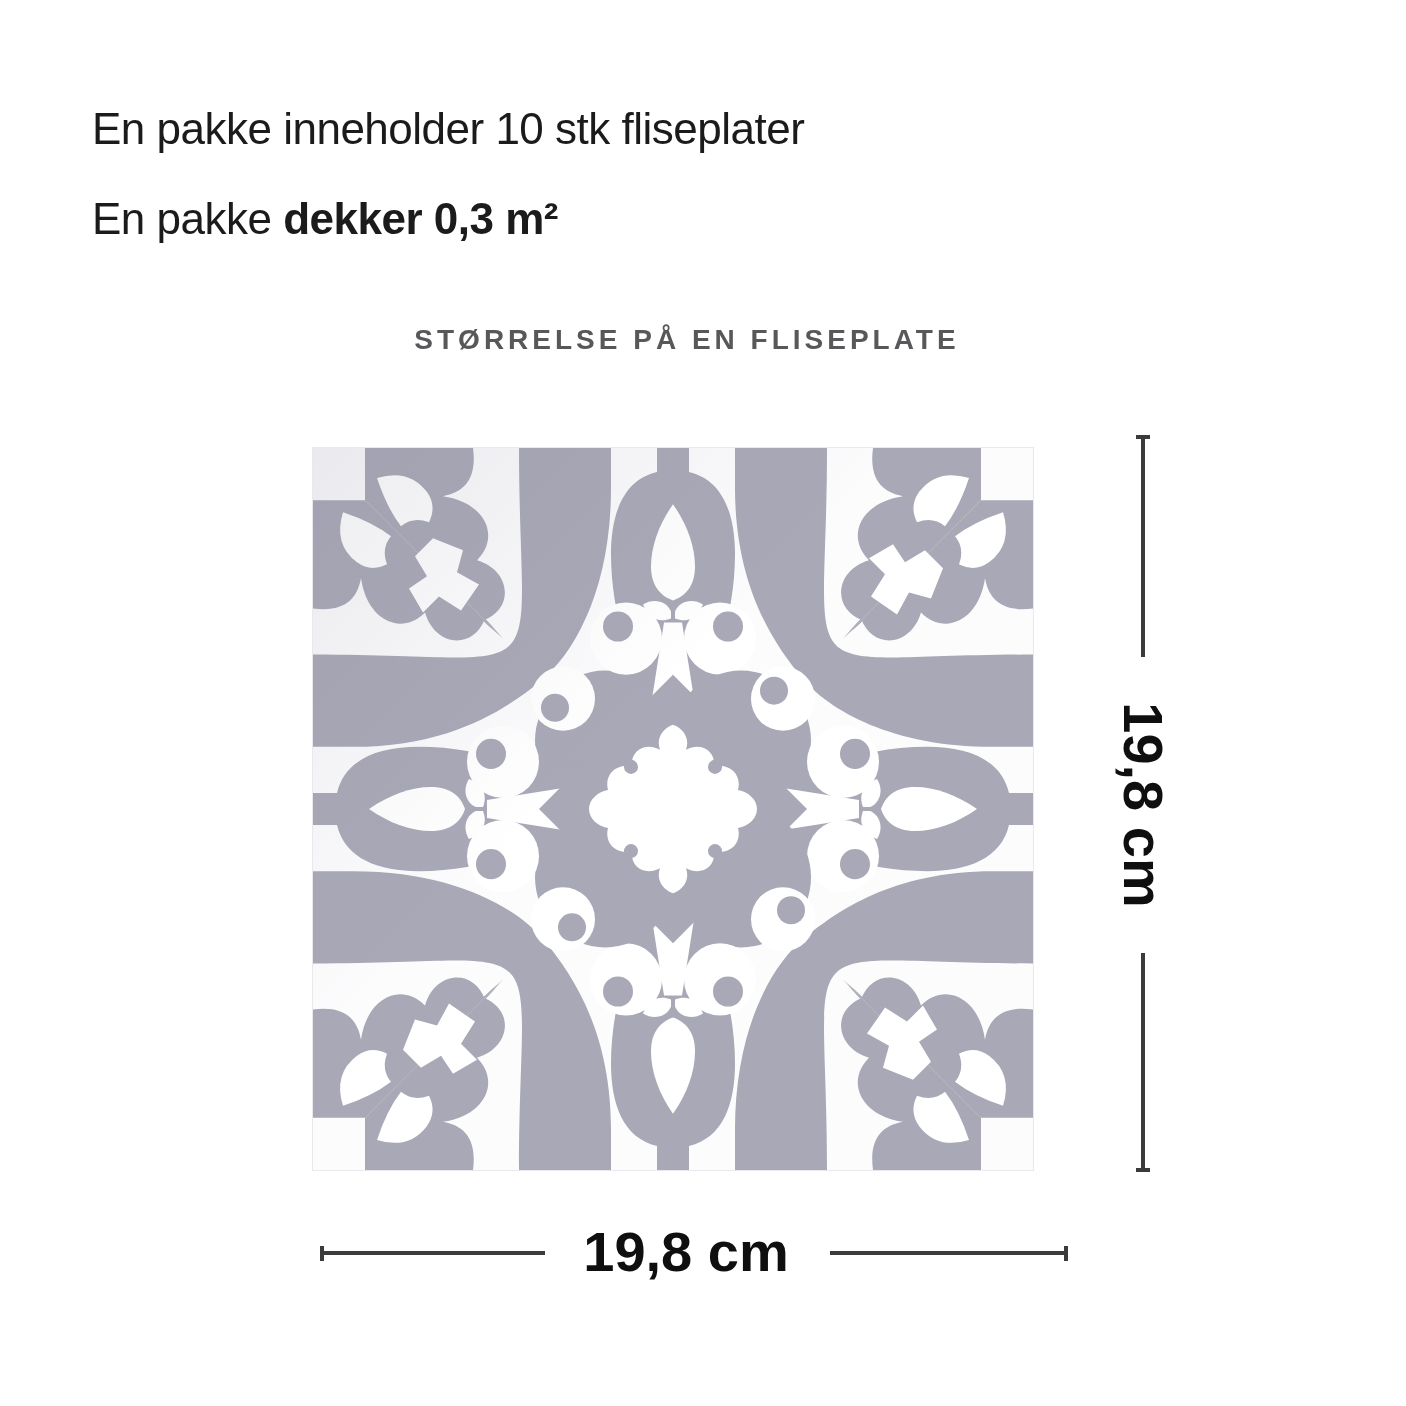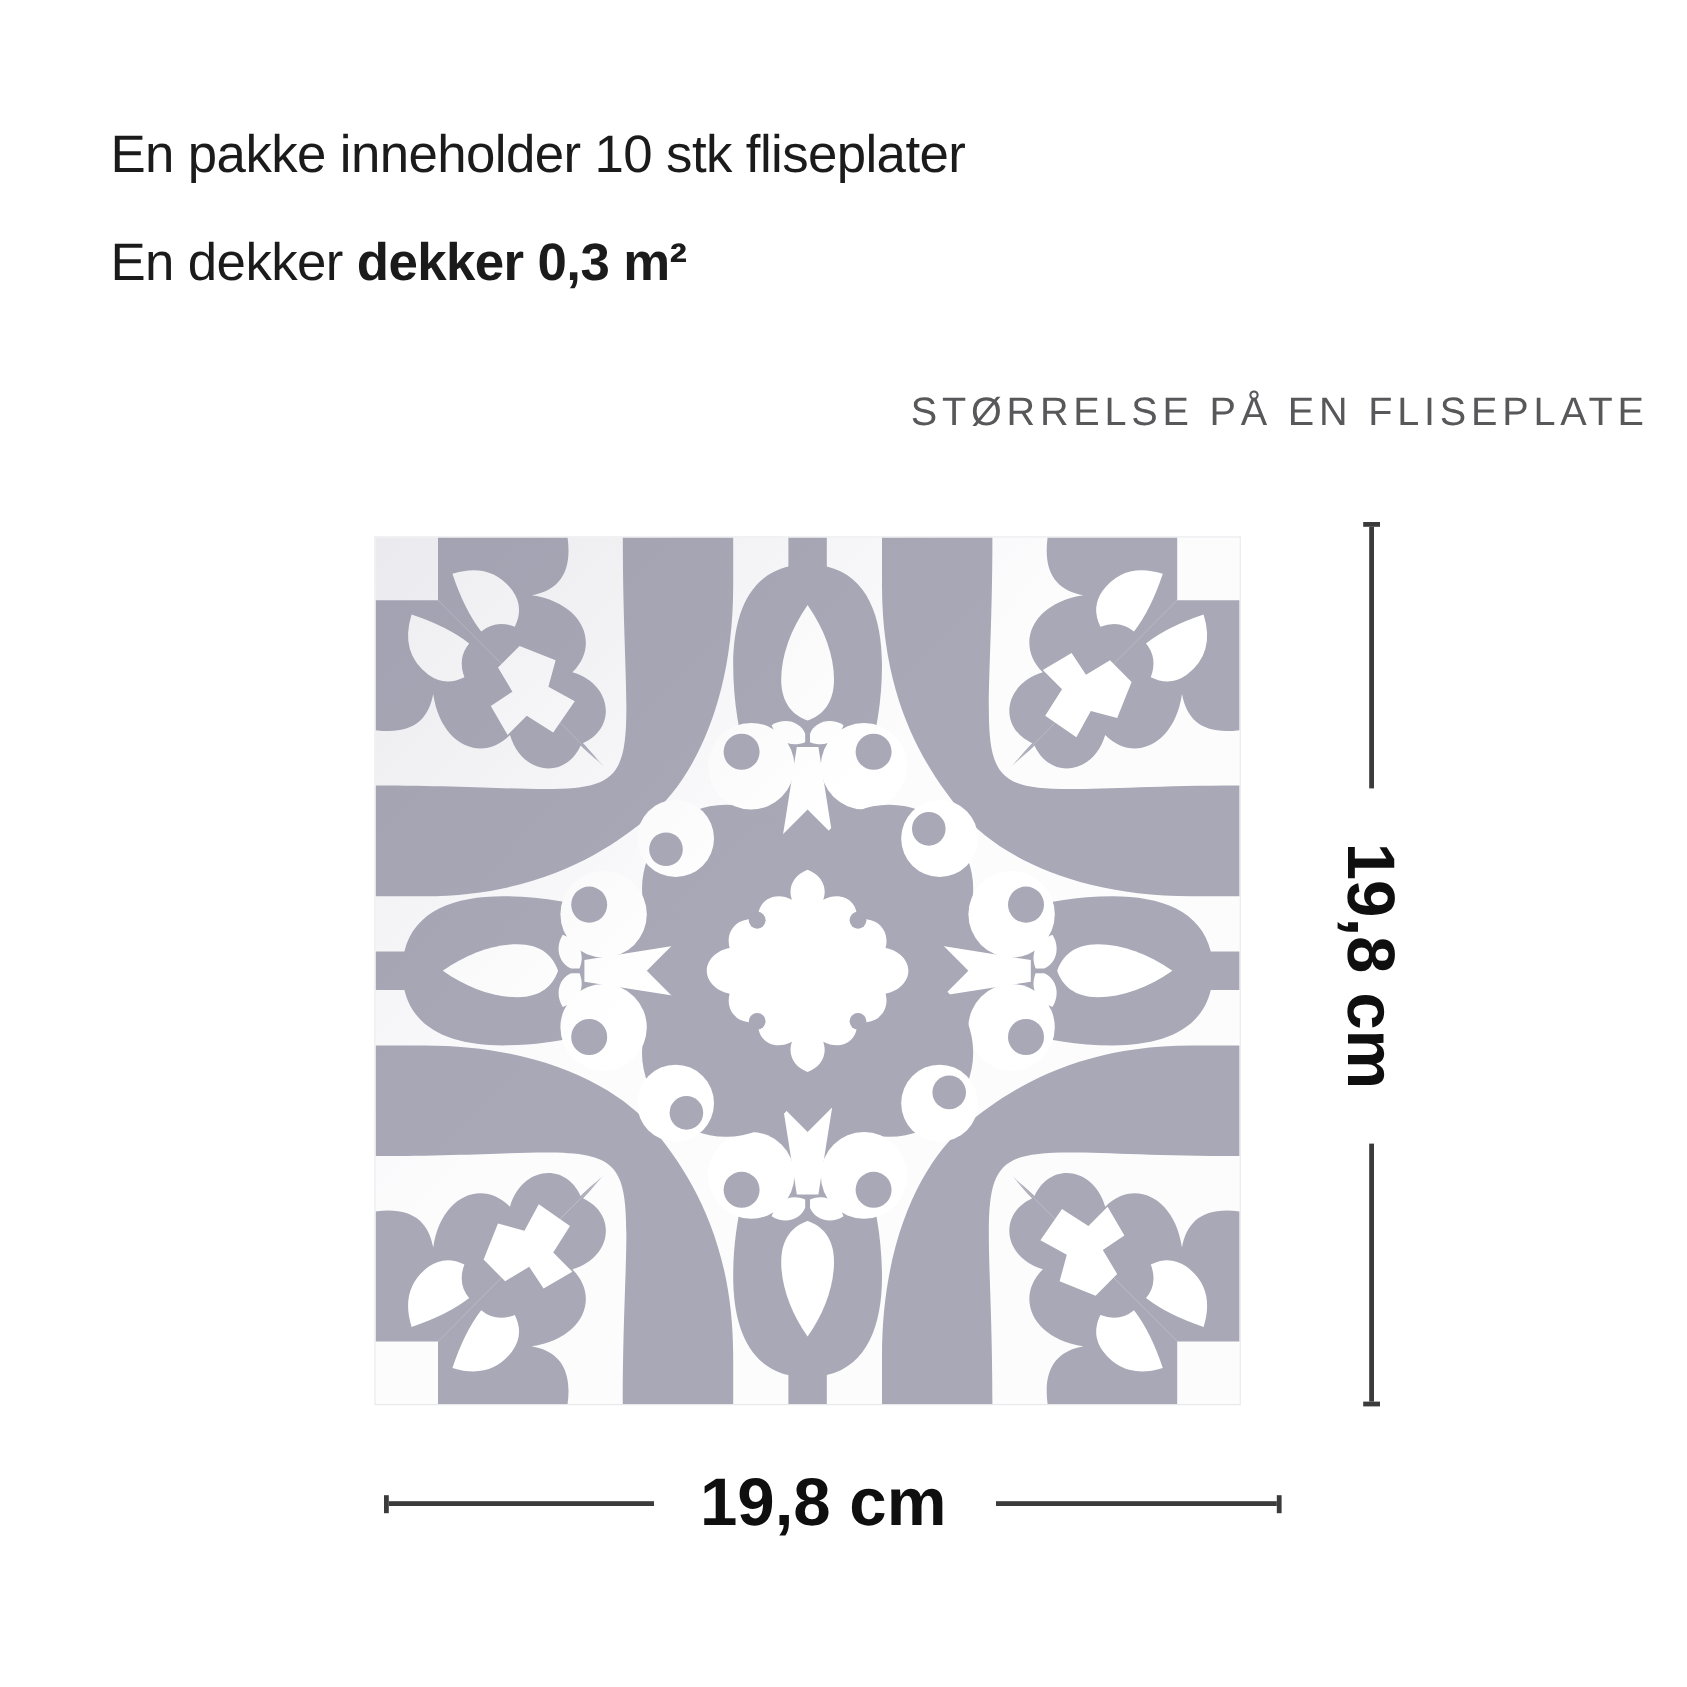--- a/index.html
+++ b/index.html
@@ -26,25 +26,25 @@
     position:absolute;left:92px;top:84px;
     font-size:44px;line-height:90px;
     color:var(--color-heading_text);
     letter-spacing:-0.5px;
     font-weight:400;
     white-space:nowrap;
   }
   .heading .bold{font-weight:700;}
   .caption{
     position:absolute;left:0;top:324px;width:1374px;
-    text-align:right;
-    font-size:33px;
+    text-align:center;
+    font-size:28px;
     letter-spacing:4px;
     color:var(--color-caption_text);
-    font-weight:400;
+    font-weight:700;
   }
   .tile{
     position:absolute;left:312px;top:447px;
     width:722px;height:724px;
     background:var(--color-surface);
     border:1px solid var(--color-tile_edge);
   }
   .tile svg{display:block;width:100%;height:100%;}
   .dim-line,.dim-tick{position:absolute;background:var(--color-dimension_line);}
   .dim-label{
@@ -62,21 +62,21 @@
     transform:translate(-50%,-50%);
   }
 </style>
 </head>
 <body>
 
 <div class="page">
 
   <div class="heading">
     <div><span>En pakke inneholder 10 stk fliseplater</span></div>
-    <div><span>En dekker </span><span class="bold">dekker 0,3 m²</span></div>
+    <div><span>En pakke </span><span class="bold">dekker 0,3 m²</span></div>
   </div>
 
   <div class="caption">STØRRELSE PÅ EN FLISEPLATE</div>
 
   <div class="tile">
     <svg viewBox="0 0 720 720" preserveAspectRatio="none">
       <defs>
         <path id="cornerHalf" d="M 52,0 L 160,0 C 164,30 152,44 130,48 C 172,54 188,88 164,112 C 198,122 202,160 170,172 C 178,180 186,186 190,190 L 52,52 Z"></path>
         <g id="quad">
 

